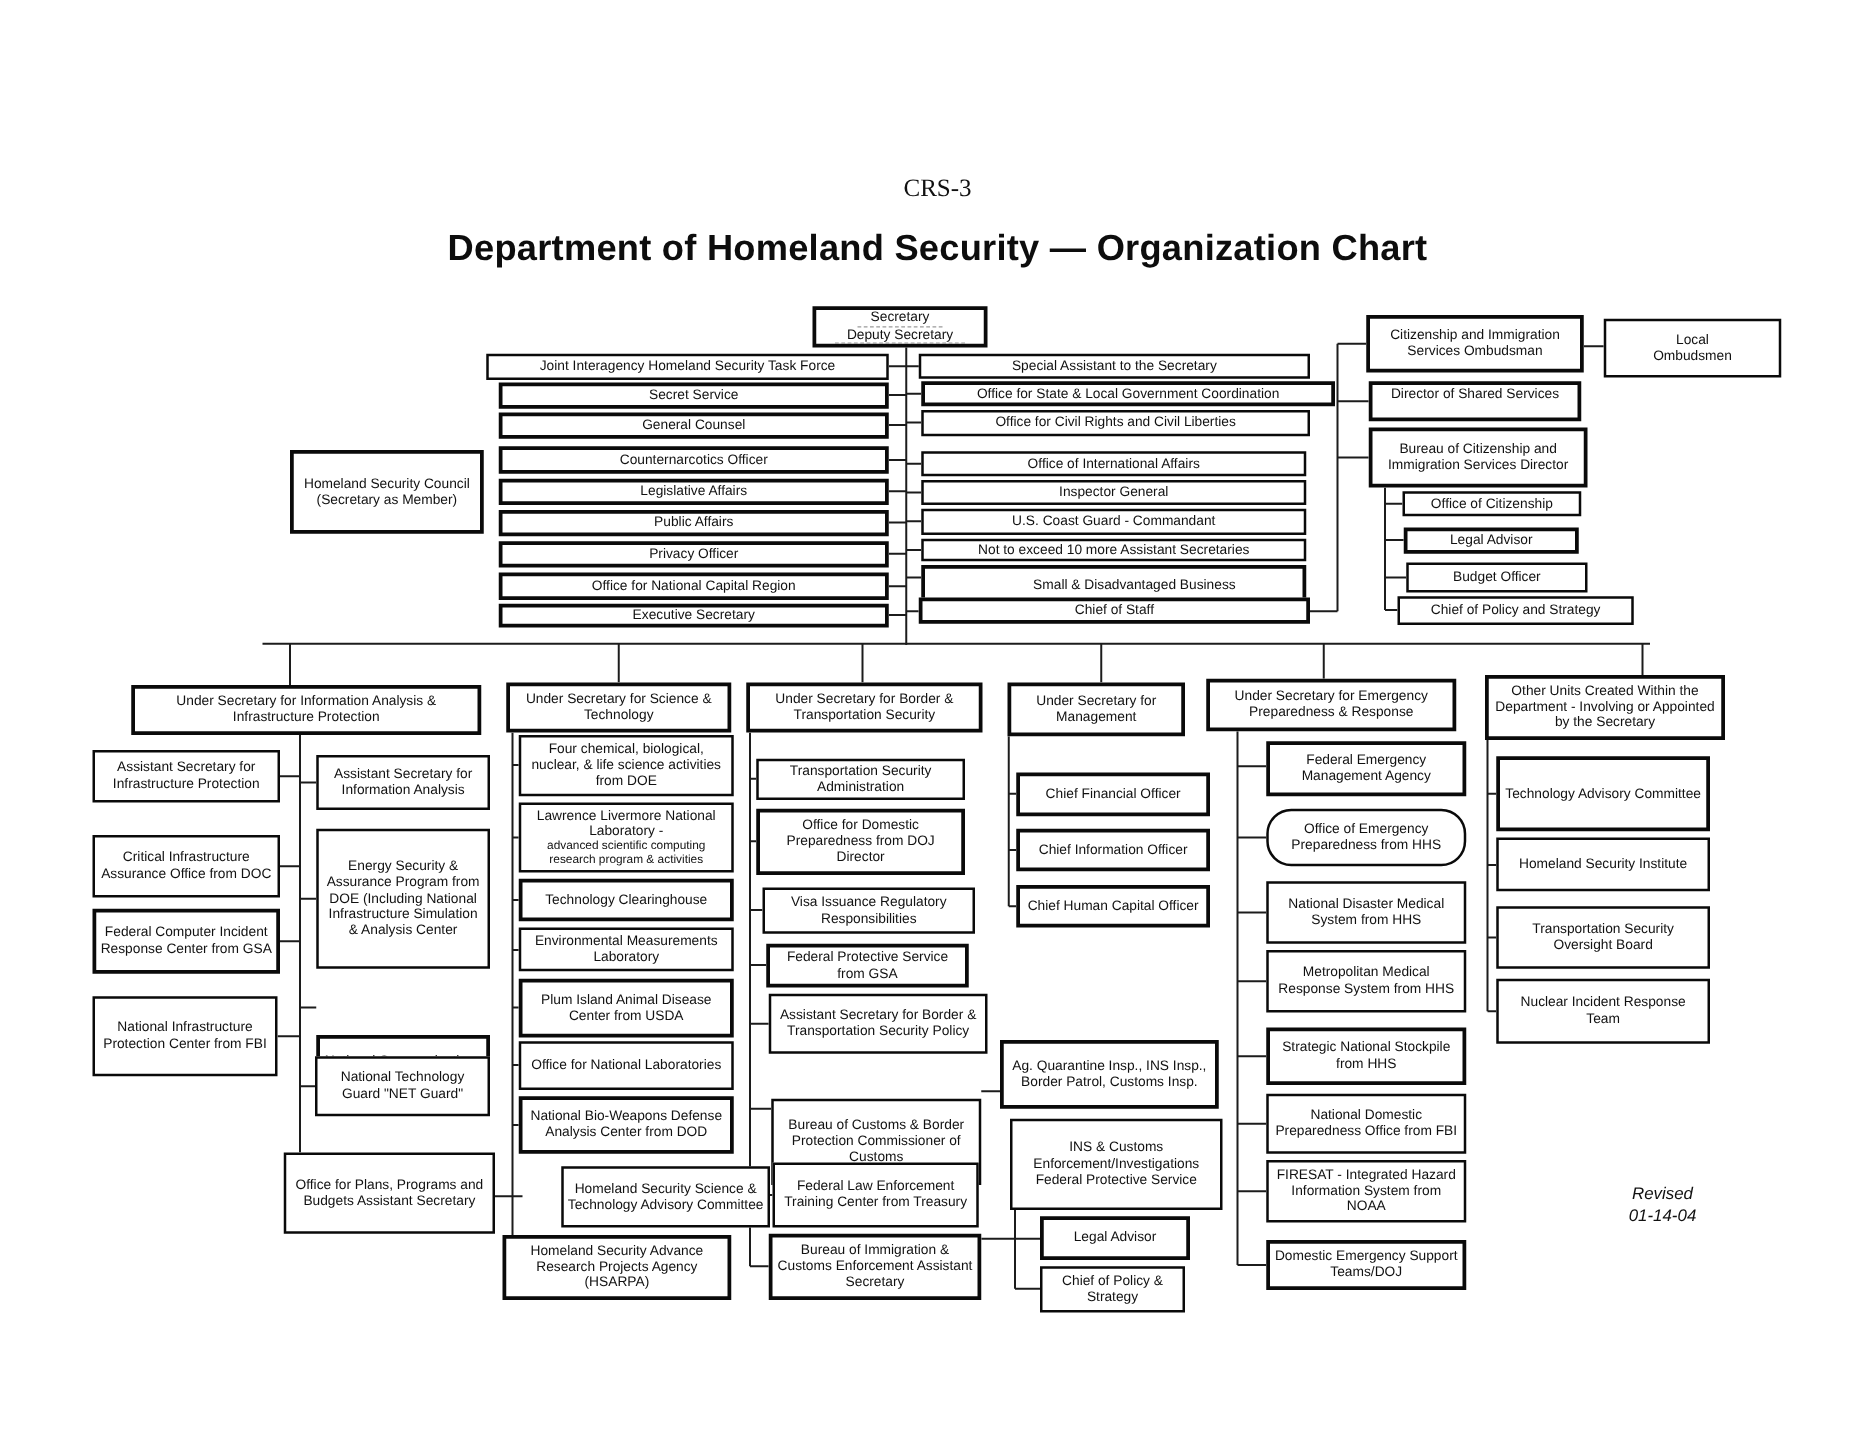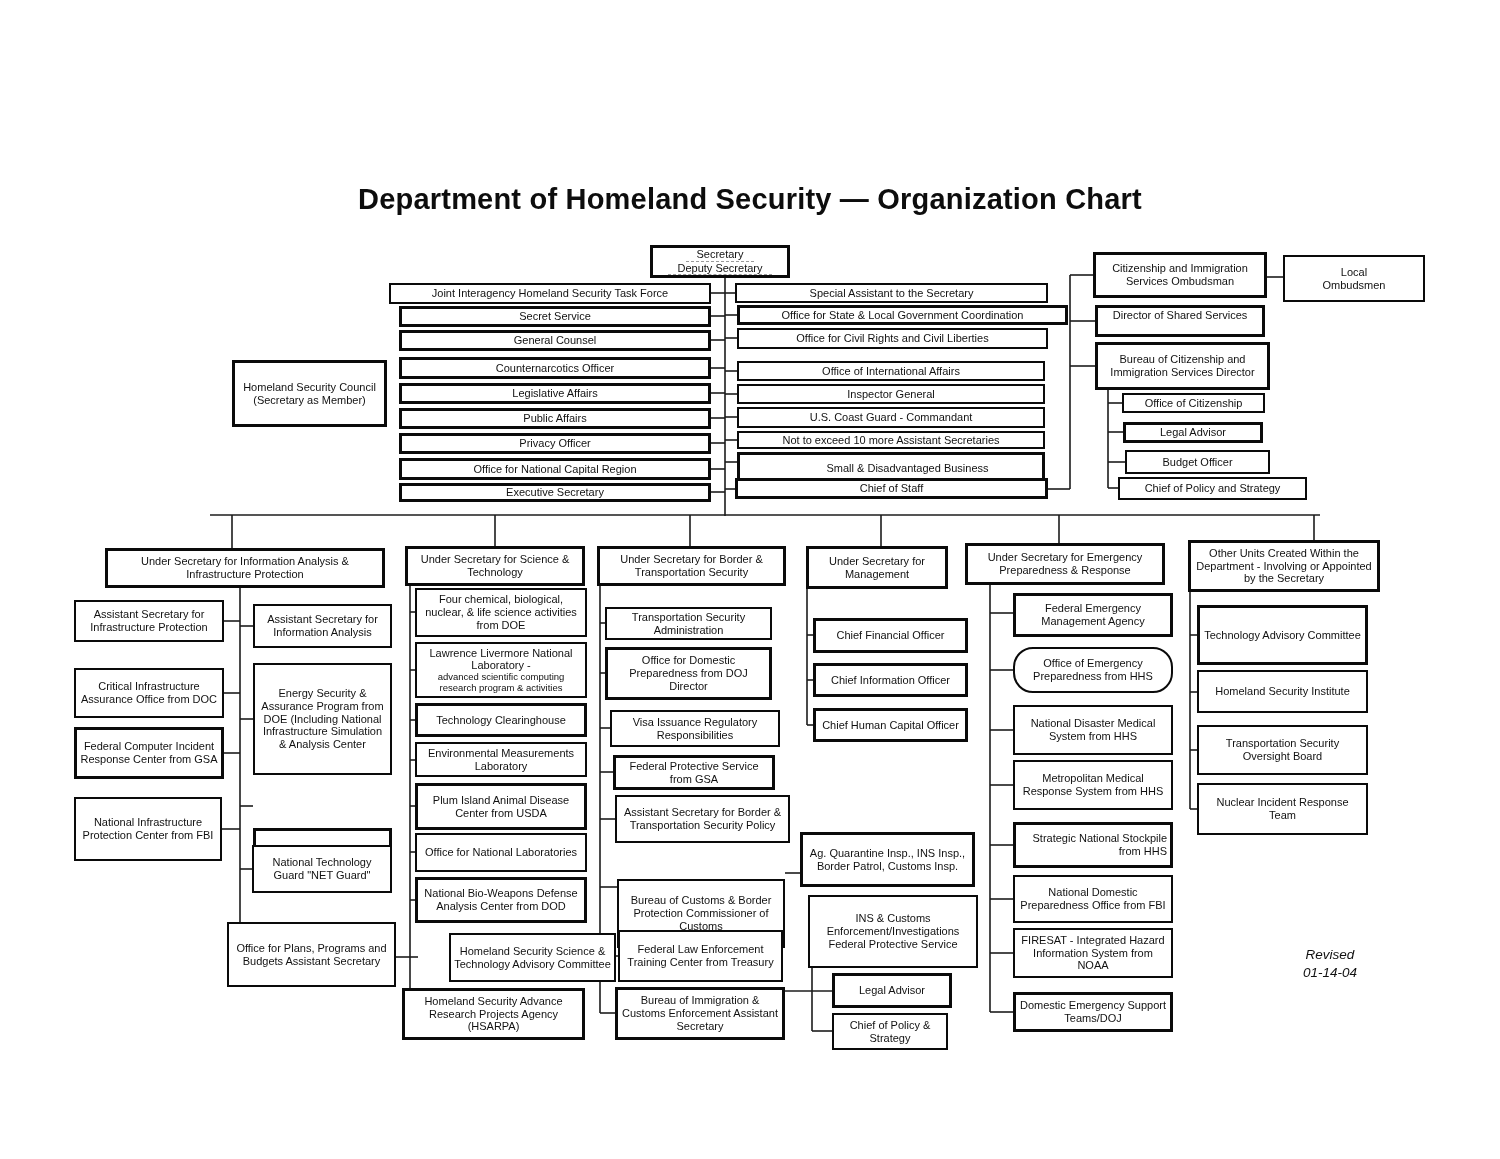--- a/index.html
+++ b/index.html
@@ -19,20 +19,21 @@
   .node .sub{font-size:9.5px;line-height:1.12;display:block;}
   .nline{display:block;}
   .nline.dashed{border-bottom:1px dashed #9a9a9a;padding:0 10px;}
   .revised{position:absolute;left:1252px;top:946px;width:156px;text-align:center;
            font-style:italic;font-size:13.5px;color:#111;line-height:1.35;}
 </style>
 </head>
 <body>
 
 <div id="canvas">
+  <div class="crs">CRS-3</div>
   <div class="title">Department of Homeland Security — Organization Chart</div>
   <svg id="lines-layer" xmlns="http://www.w3.org/2000/svg">
       <line x1="725" y1="277" x2="725" y2="516"></line>
       <line x1="210" y1="515" x2="1320" y2="515"></line>
       <line x1="711" y1="293" x2="725" y2="293"></line>
       <line x1="711" y1="316" x2="725" y2="316"></line>
       <line x1="711" y1="340" x2="725" y2="340"></line>
       <line x1="711" y1="368" x2="725" y2="368"></line>
       <line x1="711" y1="393" x2="725" y2="393"></line>
       <line x1="711" y1="418" x2="725" y2="418"></line>
@@ -326,21 +327,21 @@
       </div>
       <div class="node bw2" style="left: 1013px; top: 647px; width: 160px; height: 46px; border-radius: 20px;">
         <span>Office of Emergency Preparedness from HHS</span>
       </div>
       <div class="node bw2" style="left: 1013px; top: 705px; width: 160px; height: 50px;">
         <span>National Disaster Medical System from HHS</span>
       </div>
       <div class="node bw2" style="left: 1013px; top: 760px; width: 160px; height: 50px;">
         <span>Metropolitan Medical Response System from HHS</span>
       </div>
-      <div class="node" style="left: 1013px; top: 822px; width: 160px; height: 46px; text-align: right;">
+      <div class="node" style="left: 1013px; top: 822px; width: 160px; height: 46px;">
         <span>Strategic National Stockpile from HHS</span>
       </div>
       <div class="node bw2" style="left: 1013px; top: 875px; width: 160px; height: 48px;">
         <span>National Domestic Preparedness Office from FBI</span>
       </div>
       <div class="node bw2" style="left: 1013px; top: 928px; width: 160px; height: 50px;">
         <span>FIRESAT - Integrated Hazard Information System from NOAA</span>
       </div>
       <div class="node" style="left: 1013px; top: 992px; width: 160px; height: 40px;">
         <span>Domestic Emergency Support Teams/DOJ</span>

